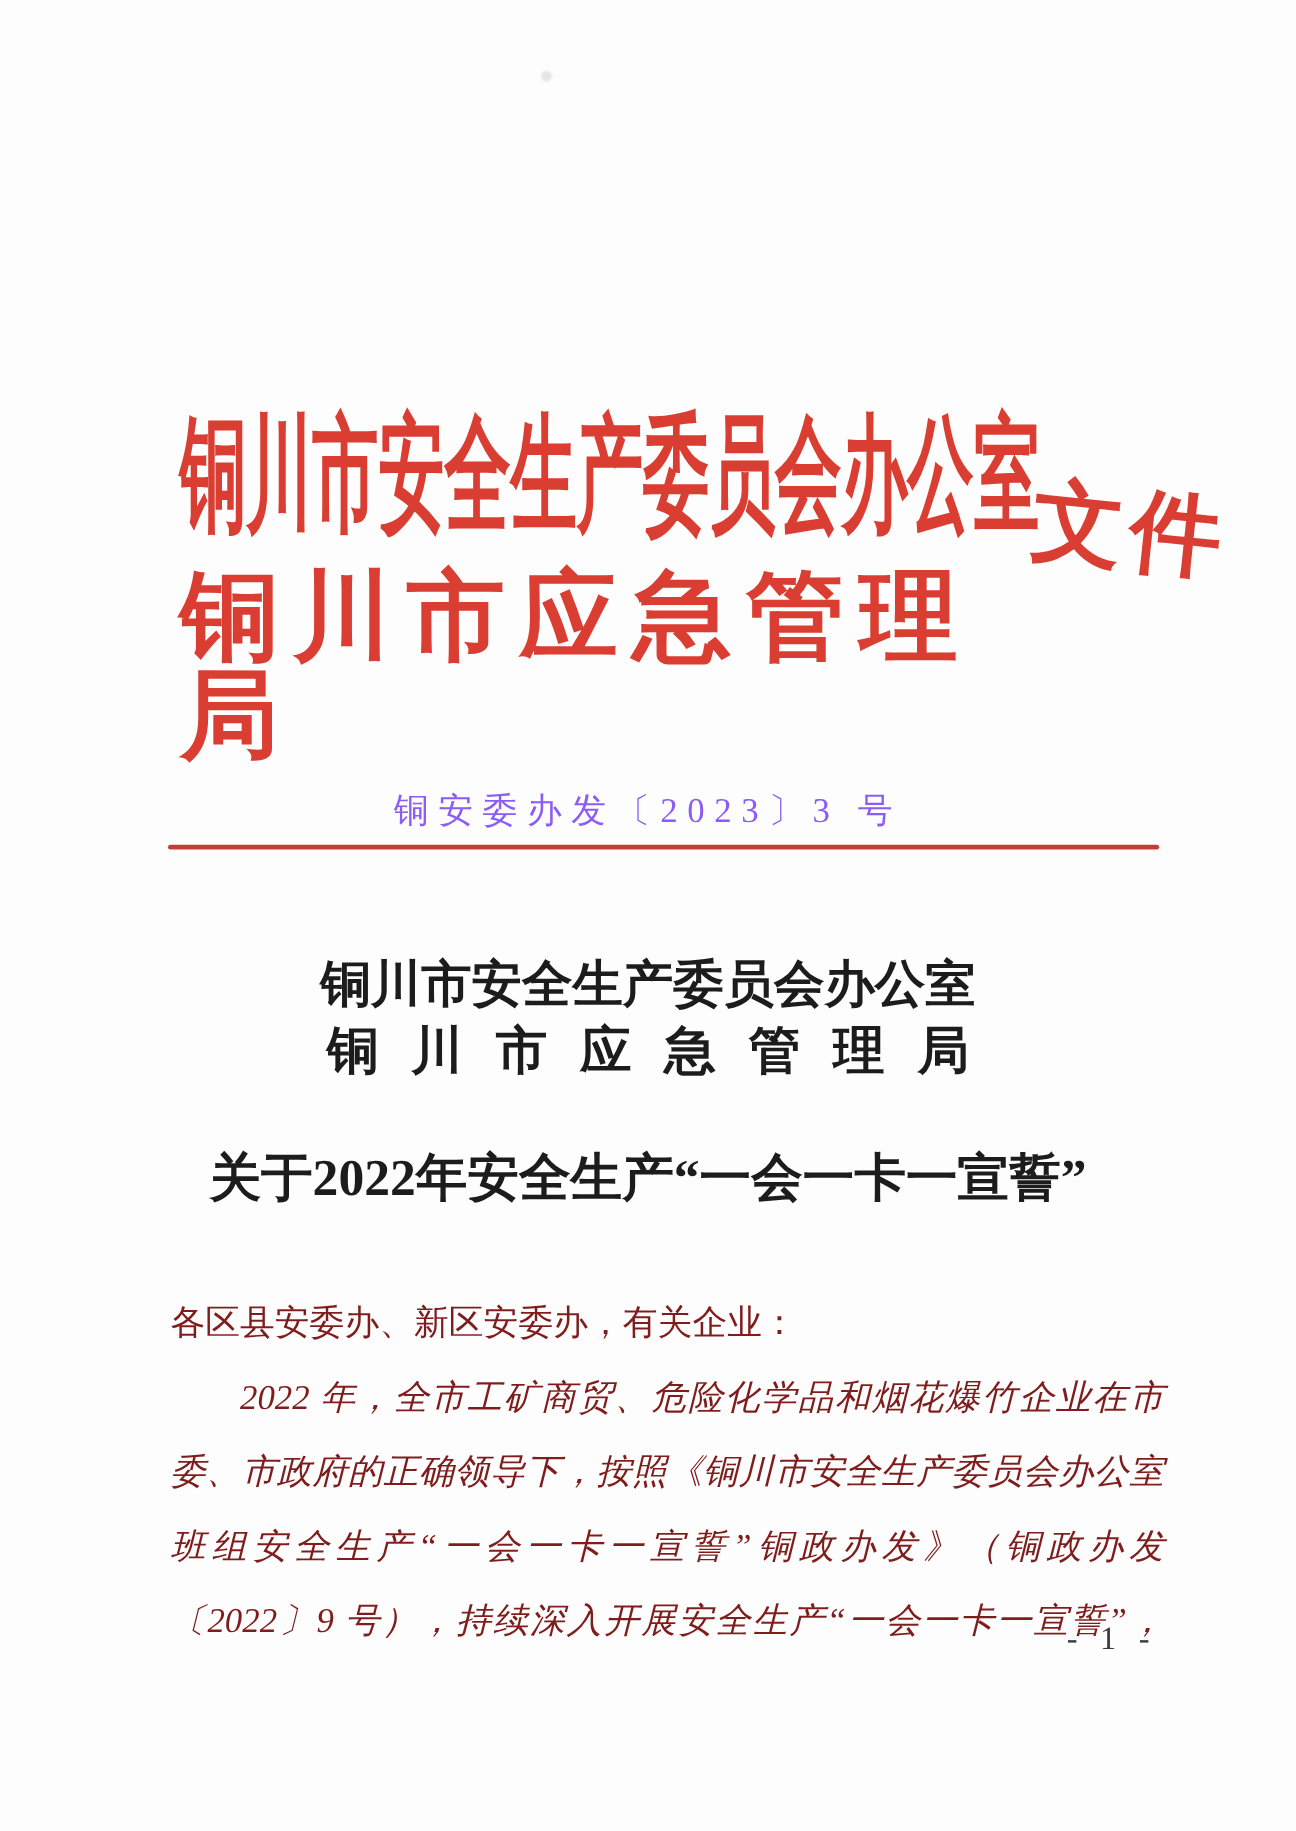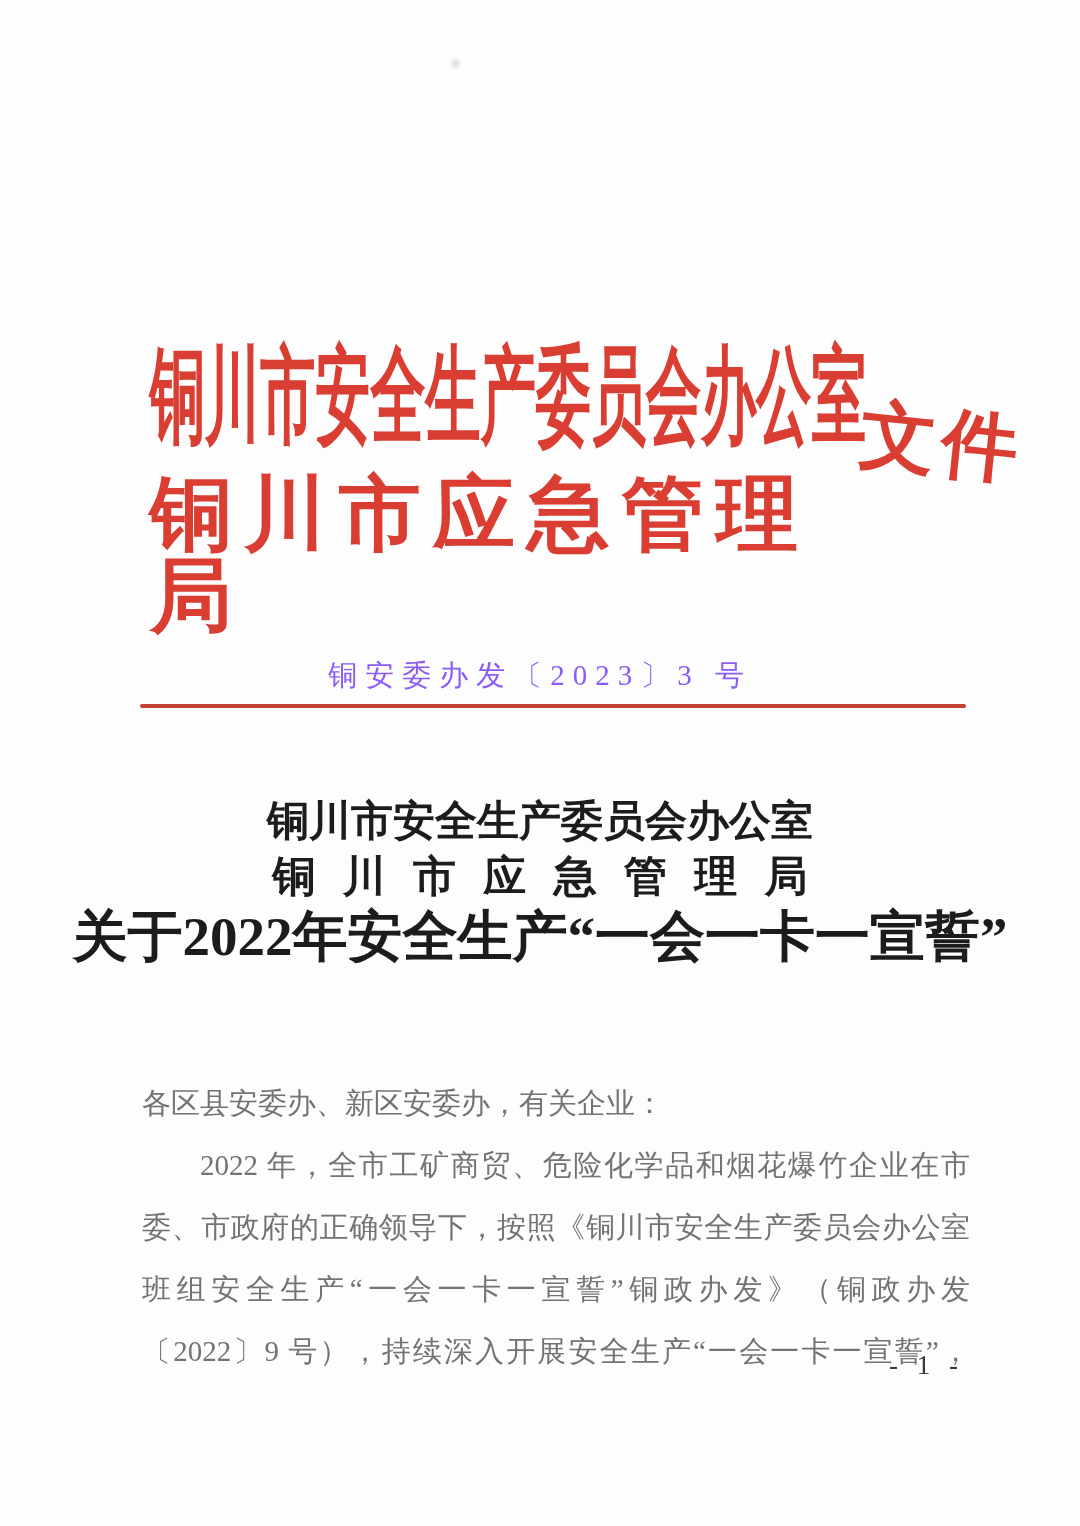--- a/index.html
+++ b/index.html
@@ -88,34 +88,34 @@
   }
   .title-l1 { font-size: 42px; line-height: 54px; white-space: nowrap; }
   .title-l2 {
     width: 535px;
     margin: 0 auto;
     font-size: 43px;
     line-height: 58px;
     text-align: justify;
     text-align-last: justify;
   }
-  .title-l3 { font-size: 55px; line-height: 62px; white-space: nowrap; }
+  .title-l3 { font-size: 43px; line-height: 62px; white-space: nowrap; margin-top: 46px; }
   .title-l4 { font-size: 42px; line-height: 56px; white-space: nowrap; }
 
   
   .body-block {
     position: absolute;
     left: 142px;
     top: 1072px;
     width: 828px;
     font-size: 29px;
-    color: #737373;
+    color: #7f1d1d;
   }
   .body-line { line-height: 62px; }
-  .jline { text-align: justify; text-align-last: justify; }
+  .jline { text-align: justify; text-align-last: justify; font-style: italic; }
   .indent { text-indent: 58px; }
 
   
   .page-number {
     position: absolute;
     right: 116px;
     top: 1350px;
     font-size: 27px;
     letter-spacing: 6px;
     color: #3a3a3a;

